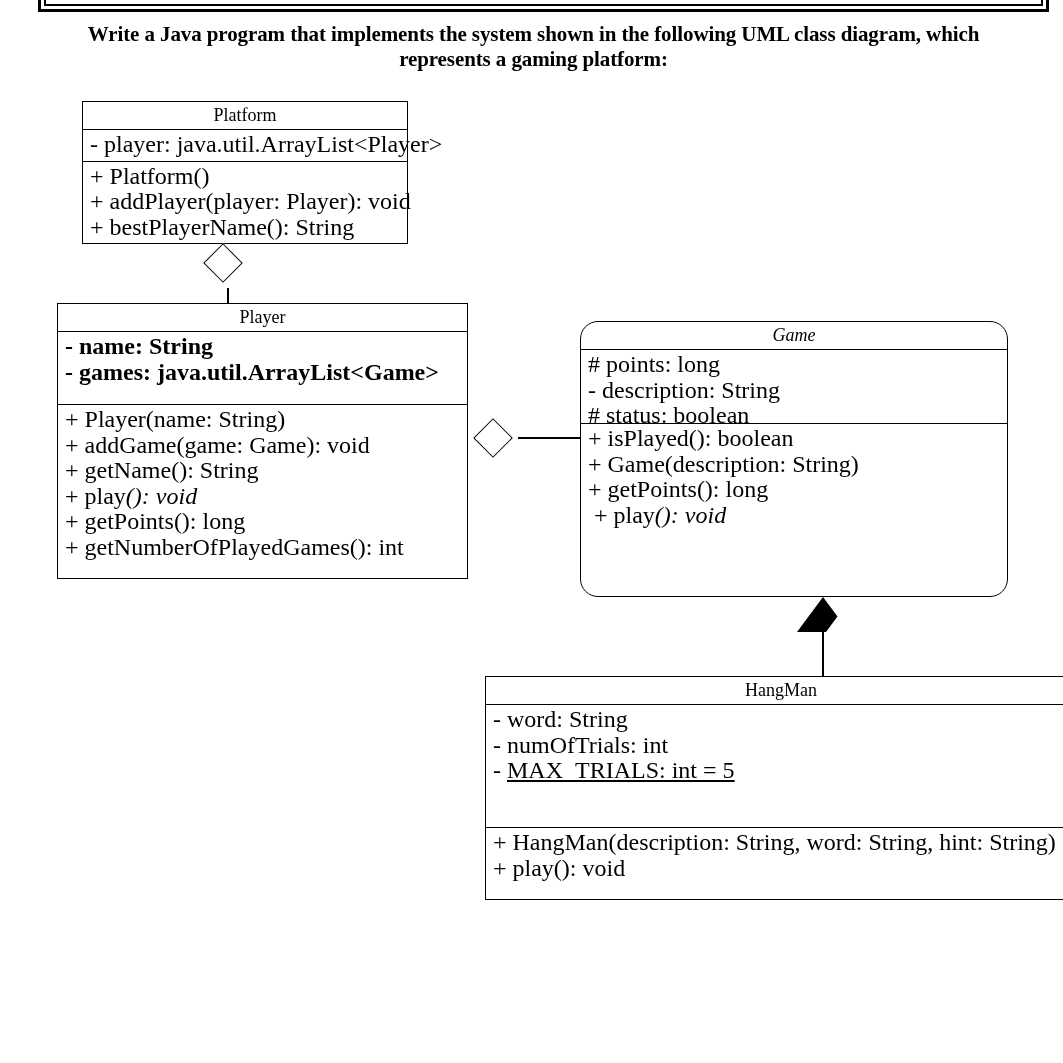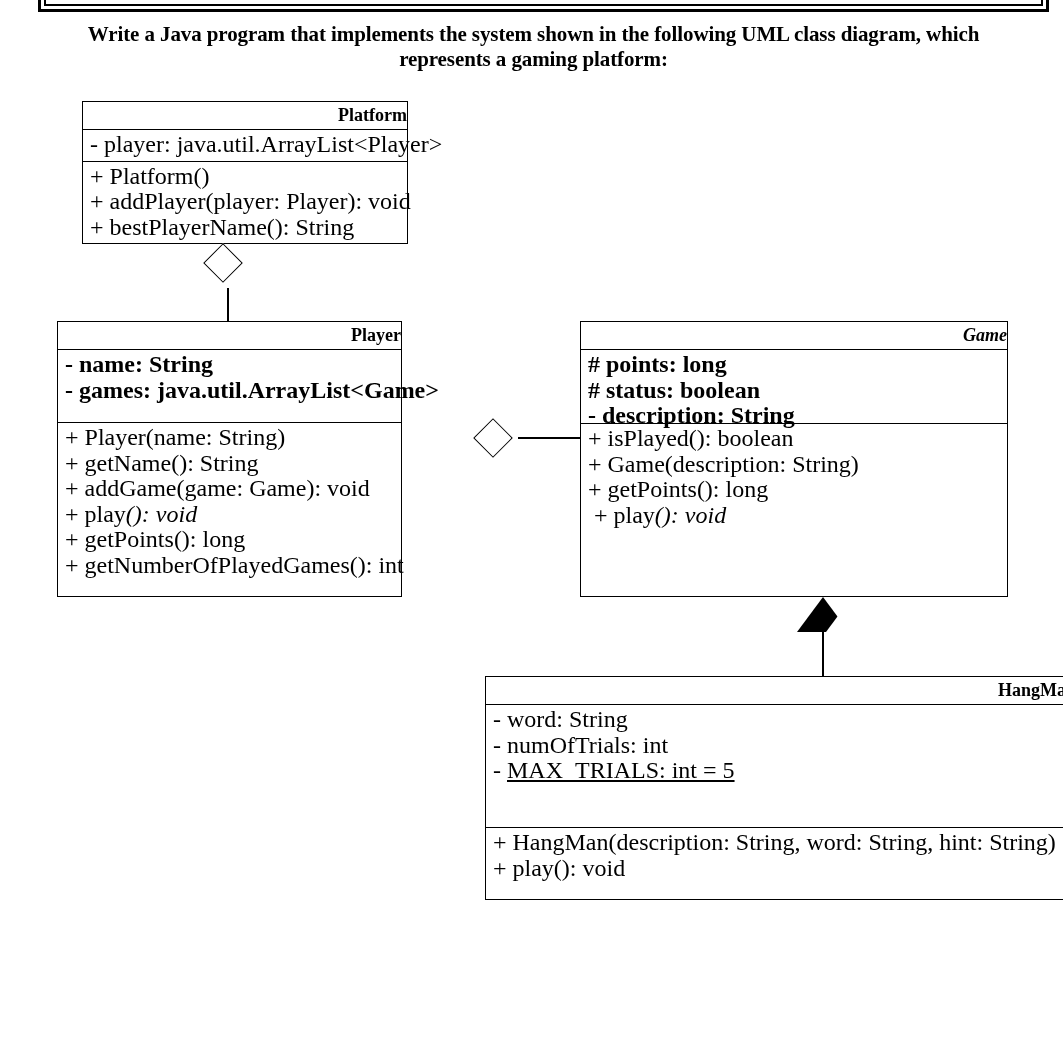--- a/index.html
+++ b/index.html
@@ -52,22 +52,22 @@
   }
 
   
   .uml-box {
     position: absolute;
     box-sizing: border-box;
     border: 1.6px solid #000;
     background: #ffffff;
   }
   .uml-title {
-    text-align: right;
-    font-weight: bold;
+    text-align: center;
+    font-weight: normal;
     font-size: 18px;
     line-height: 22px;
     padding: 2px 0 3px 0;
     border-bottom: 1.6px solid #000;
     box-sizing: border-box;
   }
   .uml-title.abstract {
     font-style: italic;
   }
   .uml-compartment {
@@ -140,45 +140,45 @@
   <div class="uml-compartment">
     <div class="uml-row">+ Platform()</div>
     <div class="uml-row">+ addPlayer(player: Player): void</div>
     <div class="uml-row">+ bestPlayerName(): String</div>
   </div>
 </div>
 
 <div class="diamond" style="left:209px; top:249px; width:28px; height:28px;"></div>
 <div class="conn-line conn-v" style="left:227px; top:288px; height:34px;"></div>
 
-<div class="uml-box" id="box-player" style="left:57px; top:321px; width:345px; height:276px;">
+<div class="uml-box" id="box-player" style="left:57px; top:303px; width:411px; height:276px;">
   <div class="uml-title">Player</div>
   <div class="uml-compartment bordered" style="height:73px;font-weight:bold;">
     <div class="uml-row">- name: String</div>
     <div class="uml-row">- games: java.util.ArrayList&lt;Game&gt;</div>
   </div>
   <div class="uml-compartment">
     <div class="uml-row">+ Player(name: String)</div>
+    <div class="uml-row">+ addGame(game: Game): void</div>
     <div class="uml-row">+ getName(): String</div>
-    <div class="uml-row">+ addGame(game: Game): void</div>
     <div class="uml-row"><span>+ play</span><span class="ital">(): void</span></div>
     <div class="uml-row">+ getPoints(): long</div>
     <div class="uml-row">+ getNumberOfPlayedGames(): int</div>
   </div>
 </div>
 
 <div class="diamond" style="left:479px; top:424px; width:28px; height:28px;"></div>
 <div class="conn-line conn-h" style="left:518px; top:437px; width:62px;"></div>
 
-<div class="uml-box" id="box-game" style="left:580px; top:321px; width:428px; height:276px;">
+<div class="uml-box" id="box-game" style="left:580px; top:321px; width:428px; height:276px;border-radius:18px;">
   <div class="uml-title abstract">Game</div>
-  <div class="uml-compartment bordered" style="height:74px;font-weight:bold;">
+  <div class="uml-compartment bordered" style="height:74px;">
     <div class="uml-row"># points: long</div>
+    <div class="uml-row">- description: String</div>
     <div class="uml-row"># status: boolean</div>
-    <div class="uml-row">- description: String</div>
   </div>
   <div class="uml-compartment">
     <div class="uml-row">+ isPlayed(): boolean</div>
     <div class="uml-row">+ Game(description: String)</div>
     <div class="uml-row">+ getPoints(): long</div>
     <div class="uml-row"><span>&nbsp;+ play</span><span class="ital">(): void</span></div>
   </div>
 </div>
 
 <div class="tri tri-outer" style="left:797px; top:597px;">

